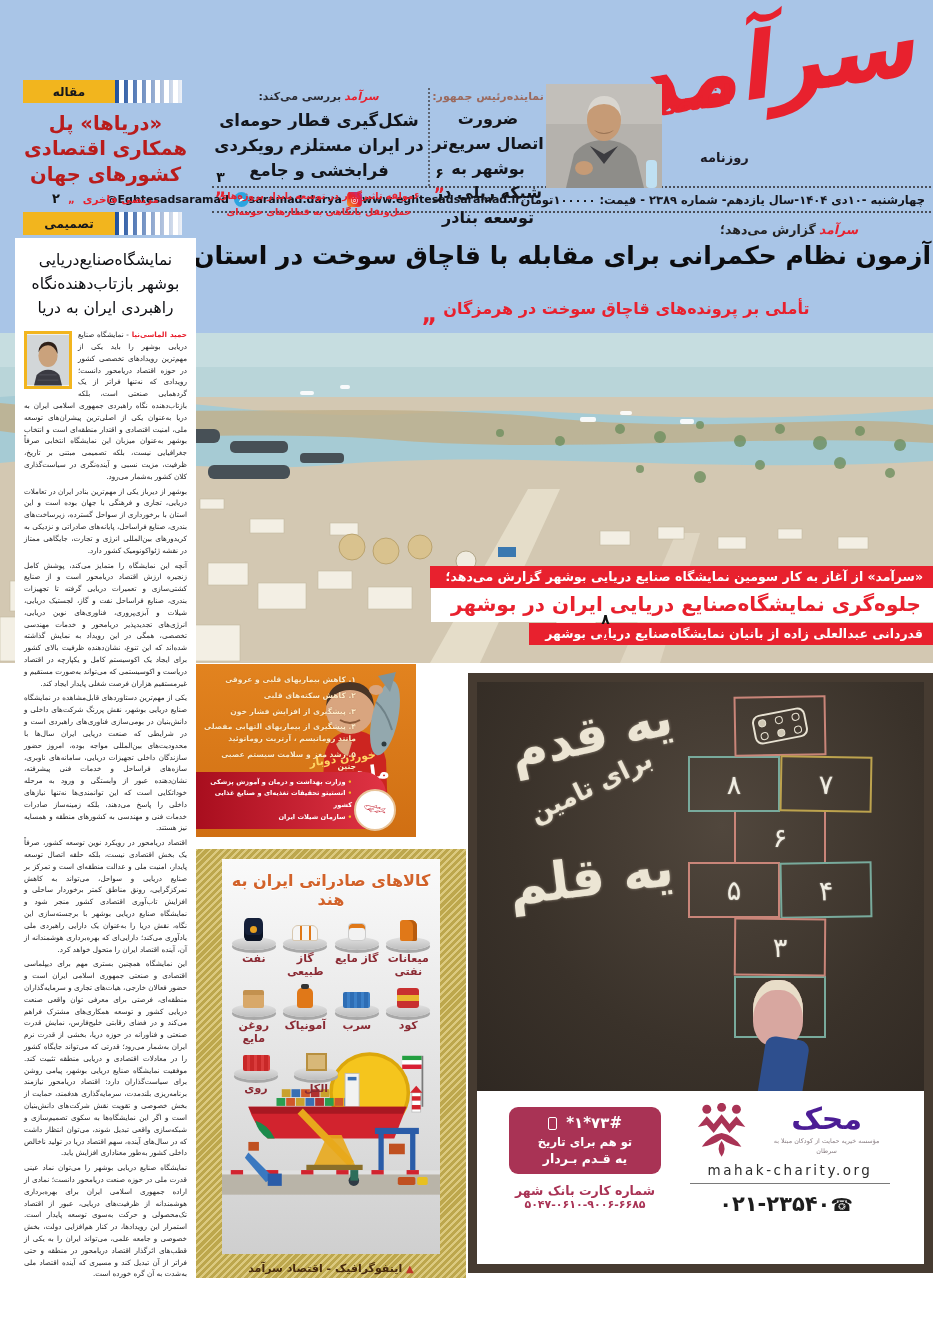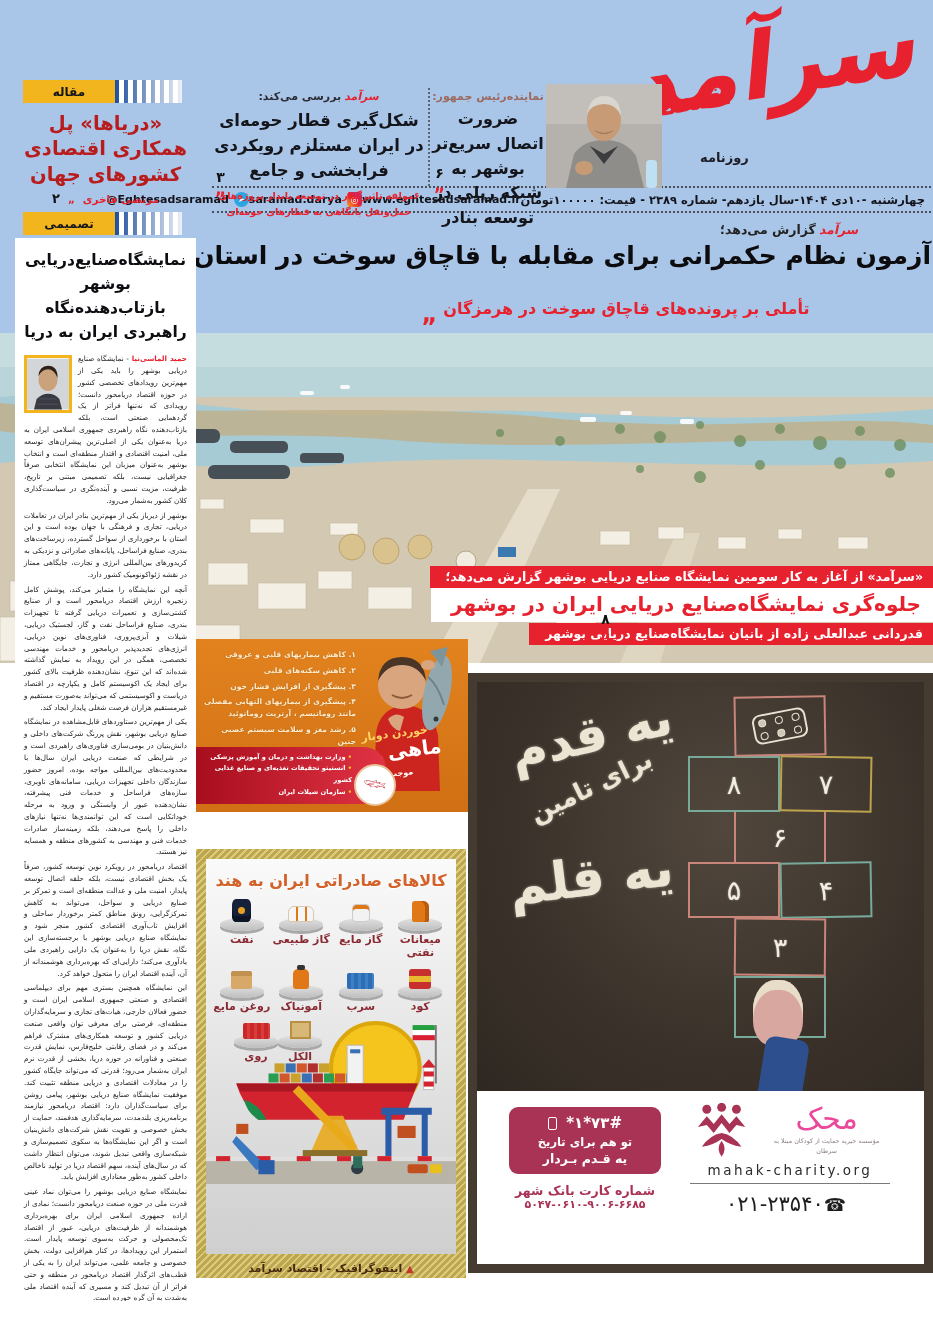--- a/index.html
+++ b/index.html
@@ -74,30 +74,30 @@
   .label-stripes { flex:1; margin-right:6px;
       background:linear-gradient(90deg, rgba(255,255,255,0) 0%, rgba(255,255,255,0.92) 100%),
                  repeating-linear-gradient(90deg,#1d4f9e 0 4px,#ffffff 4px 9px); }
   .label-box { width:92px; background:#f2b51e; color:#14161c; font-weight:bold; font-size:12px;
                display:flex; align-items:center; justify-content:center; }
   .art-headline { text-align:center; font-size:19.5px; font-weight:900; color:#b91c1c;
                   line-height:1.3; margin:8px 0 4px; }
   .art-author { display:flex; justify-content:center; align-items:center; gap:8px; margin-bottom:6px;
                 font-size:10.5px; font-weight:bold; color:#e8212e; }
   .note-box { background:#ffffff; margin-top:3px; padding:10px 9px; height:1063px; overflow:hidden; }
-  .note-headline { text-align:center; font-size:15.5px; font-weight:700; color:#0d0e12;
+  .note-headline { text-align:center; font-size:15.5px; font-weight:400; color:#0d0e12;
                    line-height:1.55; margin-bottom:9px; }
   .note-body { font-size:7.2px; line-height:1.64; text-align:justify; color:#1d1d1f; }
   .note-body p { margin-bottom:3px; }
   .author-photo { float:left; width:48px; height:58px; border:3px solid #f2b51e;
                   margin:2px 6px 2px 0; }
   .author-name { color:#e8212e; font-weight:bold; }
 
   
-  .fish-ad { position:absolute; top:639px; left:196px; width:272px; height:173px;
+  .fish-ad { position:absolute; top:664px; left:196px; width:220px; height:173px;
              background:linear-gradient(#e2831f,#d06f13); overflow:hidden; }
   .fish-benefits { position:absolute; top:10px; left:8px; width:152px; direction:rtl;
                    font-size:7.6px; font-weight:bold; color:#ffeccb; line-height:1.55; text-align:right; }
   .fish-benefits div { margin-bottom:4px; text-shadow:0 0 1px rgba(120,60,0,.6); }
   .fish-boy { position:absolute; top:2px; right:2px; width:122px; height:150px; }
   .fish-title { position:absolute; right:12px; bottom:32px; width:118px; text-align:center;
                 transform:rotate(-7deg); line-height:1.1; }
   .fish-title .t1 { color:#ffd463; font-size:11px; font-weight:900; }
   .fish-title .t2 { color:#ffffff; font-size:20px; font-weight:900; }
   .fish-title .t3 { color:#ffffff; font-size:8px; font-weight:bold; }
@@ -105,21 +105,21 @@
                background:linear-gradient(90deg,#a80e1e,#e03344); border-radius:0 22px 22px 0;
                padding:5px 34px 5px 8px; color:#fff; font-size:6.6px; font-weight:bold; line-height:1.8; }
   .fish-orgs div::before { content:"• "; color:#f5c51d; }
   .fish-orgs-logo { position:absolute; left:158px; bottom:6px; width:42px; height:42px; border-radius:50%;
                     background:#fff; border:2px solid #e8c49a; display:flex; align-items:center;
                     justify-content:center; color:#c01020; font-size:18px; }
 
   
   .info-frame { position:absolute; top:849px; left:196px; width:270px; height:429px;
                 background:repeating-linear-gradient(135deg,#dcca80 0 2px,#bda74d 2px 5px);
-                padding:10px 10px 24px; }
+                padding:10px 26px 24px; }
   .info-inner { width:100%; height:100%; background:linear-gradient(#fafafa,#cfcfcf); position:relative; overflow:hidden; }
   .info-title { text-align:center; margin-top:12px; font-size:16px; font-weight:900; color:#d2622a;
                 text-shadow:0 1px 0 #fff; }
   .info-grid { display:grid; grid-template-columns:repeat(4,1fr); padding:6px 6px 0; row-gap:4px; }
   .info-item { text-align:center; }
   .icon { height:26px; display:flex; align-items:flex-end; justify-content:center; }
   .pedestal { width:44px; height:13px; background:linear-gradient(#e2e2e2,#bdbdbd); border-radius:50%;
               margin:-4px auto 2px; box-shadow:0 3px 0 #a8a8a8; }
   .ilabel { font-size:11px; font-weight:900; color:#8a2a33; }
   .ic { display:inline-block; }
@@ -137,21 +137,21 @@
       background:linear-gradient(#c83030 0 7px,#e8b830 7px 13px,#c83030 13px 20px); border-radius:3px; }
   .ic-container-blue { width:27px; height:16px; background:repeating-linear-gradient(90deg,#2e6db4 0 4px,#3c80c8 4px 7px); border-radius:2px; }
   .ic-jug { width:16px; height:20px; background:#e07818; border-radius:5px 5px 3px 3px; position:relative; }
   .ic-jug::after { content:""; position:absolute; top:-4px; left:4px; width:8px; height:5px; background:#333; border-radius:2px; }
   .ic-box { width:21px; height:18px; background:#d8a869; border-top:5px solid #c3914f; border-radius:2px; }
   .ic-crate { width:21px; height:18px; background:#d8b878; border:2px solid #b89040; }
   .ic-container-red { width:27px; height:16px; background:repeating-linear-gradient(90deg,#c82828 0 4px,#da3c3c 4px 7px); border-radius:2px; }
   .info-scene { position:relative; height:168px; margin-top:2px; direction:ltr; }
   .scene-svg { position:absolute; inset:0; }
   .scene-item { position:absolute; top:-2px; text-align:center; width:56px; }
-  .si-roy { left:22px; } .si-alcohol { left:66px; }
+  .si-roy { left:6px; } .si-alcohol { left:66px; }
   .info-caption { position:absolute; bottom:3px; left:0; width:100%; text-align:center;
                   font-size:11px; font-weight:900; color:#46290e; }
   .info-caption .tri { color:#c0392b; font-size:10px; }
 
   
   .mahak { position:absolute; top:673px; left:468px; width:465px; height:600px;
            background:#463b31; padding:9px; }
   .mahak-photo { position:relative; height:409px; overflow:hidden;
                  background:radial-gradient(ellipse at 55% 35%, #51473d 0%, #3a322a 60%, #2f2822 100%); }
   .chalk { position:absolute; top:24px; left:14px; width:200px; text-align:center;
@@ -169,25 +169,25 @@
           display:grid; grid-template-columns:repeat(3,1fr); place-items:center; }
   .pill span { width:8px; height:8px; border:1.5px solid #e8e2d2; border-radius:50%; }
   .pill span:nth-child(1), .pill span:nth-child(5) { background:#cfc7b4; }
   .shoe { position:absolute; left:276px; top:298px; width:50px; height:66px;
           background:#d8a7a0; border-radius:45% 45% 38% 38%; box-shadow:inset 0 10px 0 #e8ddc8; }
   .leg { position:absolute; left:284px; top:356px; width:44px; height:70px; background:#2e4f8e;
          transform:rotate(9deg); border-radius:10px 10px 0 0; }
   .mahak-white { position:relative; height:173px; background:#ffffff; }
   .mw-right { position:absolute; right:34px; top:12px; width:200px; text-align:center; }
   .mlogo-row { display:flex; justify-content:center; align-items:center; gap:10px; }
-  .mname { font-size:30px; font-weight:400; color:#ec4899; line-height:1; }
+  .mname { font-size:30px; font-weight:700; color:#4c1d95; line-height:1; }
   .mdesc { font-size:6.4px; color:#8a7f84; margin-top:3px; line-height:1.5; }
   .mw-web { margin-top:5px; padding-bottom:5px; border-bottom:1.5px solid #7a7a7a;
             font-size:13.5px; letter-spacing:2.5px; color:#2c2c2c; direction:ltr; }
-  .mw-phone { margin-top:8px; font-size:21px; font-weight:400; color:#1d1d1d; direction:ltr; }
+  .mw-phone { margin-top:8px; font-size:21px; font-weight:700; color:#1d1d1d; direction:ltr; }
   .mw-phone .ph { font-size:18px; margin-right:8px; }
   .mw-left { position:absolute; left:32px; top:16px; width:152px; text-align:center; }
   .ussd-btn { background:#a93355; color:#fff; border-radius:9px; padding:7px 6px 8px; cursor:pointer; }
   .ussd-code { direction:ltr; font-size:15px; font-weight:900; letter-spacing:1px; }
   .ussd-code .mob { display:inline-block; width:9px; height:13px; border:1.5px solid #fff;
                     border-radius:2px; vertical-align:-2px; margin-right:4px; }
   .ussd-l2 { font-size:11.5px; font-weight:bold; margin-top:3px; }
   .ussd-l3 { font-size:12.5px; font-weight:900; margin-top:2px; }
   .card-label { margin-top:9px; font-size:12.5px; font-weight:900; color:#a93355; }
   .card-number { font-size:11px; font-weight:900; color:#a93355; direction:ltr; }

